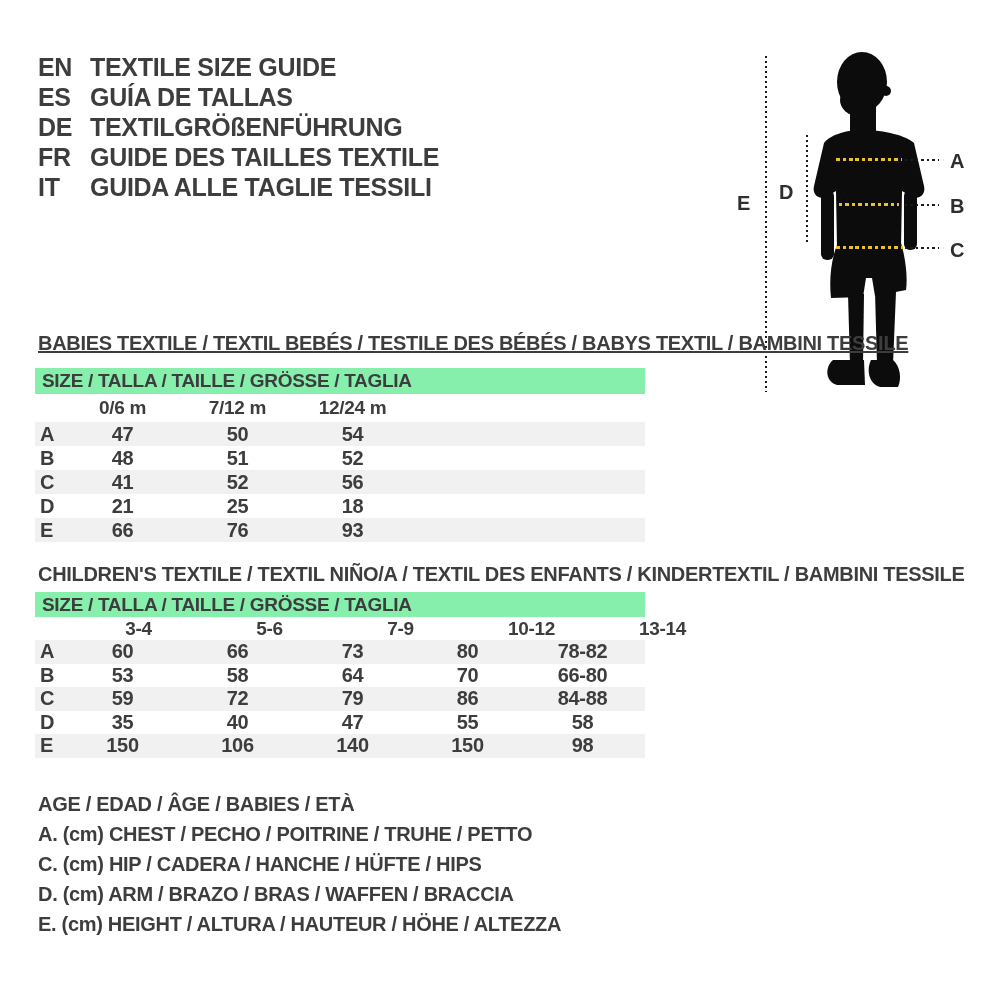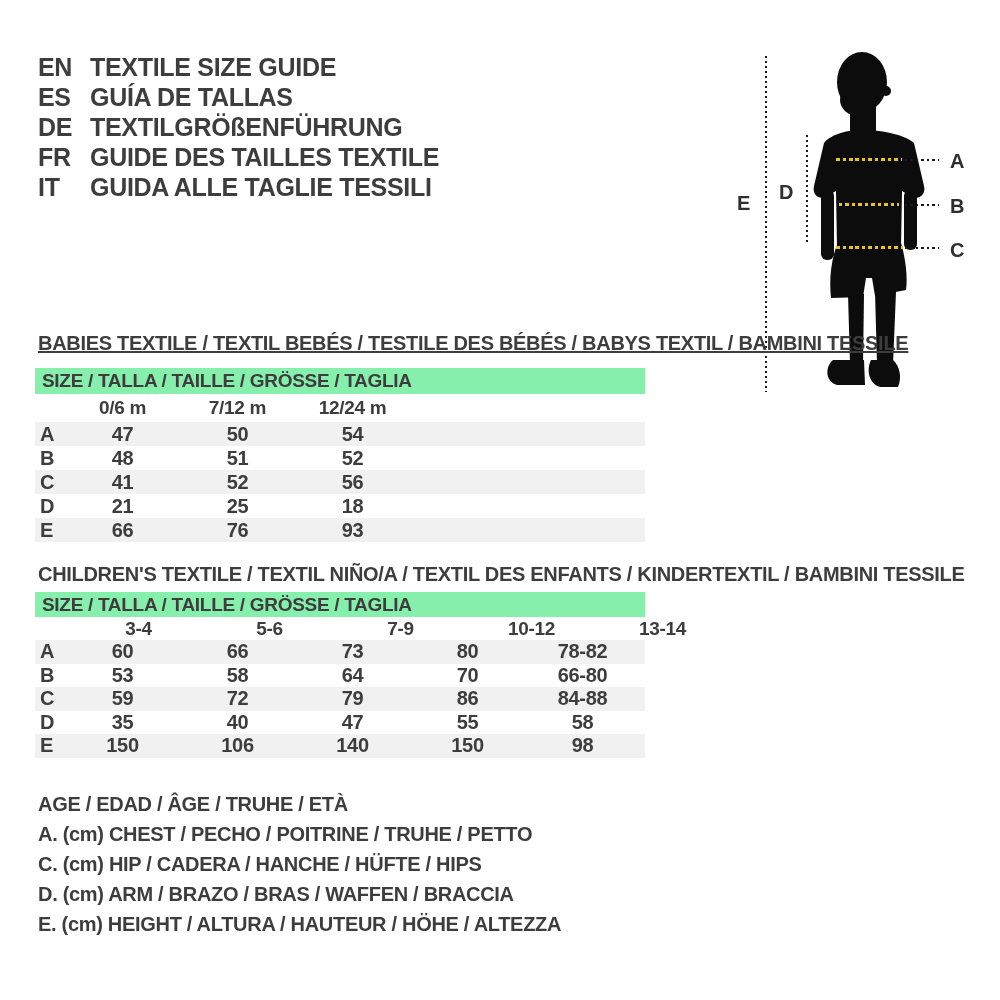--- a/index.html
+++ b/index.html
@@ -194,20 +194,20 @@
       <span class="c lbl">E</span>
       <span class="c">150</span>
       <span class="c">106</span>
       <span class="c">140</span>
       <span class="c">150</span>
       <span class="c">98</span>
     </div>
   </div>
 
   <div class="legend">
-    <div class="legend-line">AGE / EDAD / ÂGE / TRUHE / ETÀ</div>
+    <div class="legend-line">AGE / EDAD / ÂGE / BABIES / ETÀ</div>
     <div class="legend-line">A. (cm) CHEST / PECHO / POITRINE / TRUHE / PETTO</div>
     <div class="legend-line">C. (cm) HIP / CADERA / HANCHE / HÜFTE / HIPS</div>
     <div class="legend-line">D. (cm) ARM / BRAZO / BRAS / WAFFEN / BRACCIA</div>
     <div class="legend-line">E. (cm) HEIGHT / ALTURA / HAUTEUR / HÖHE / ALTEZZA</div>
   </div>
 
 </div>
 
 </body></html>

